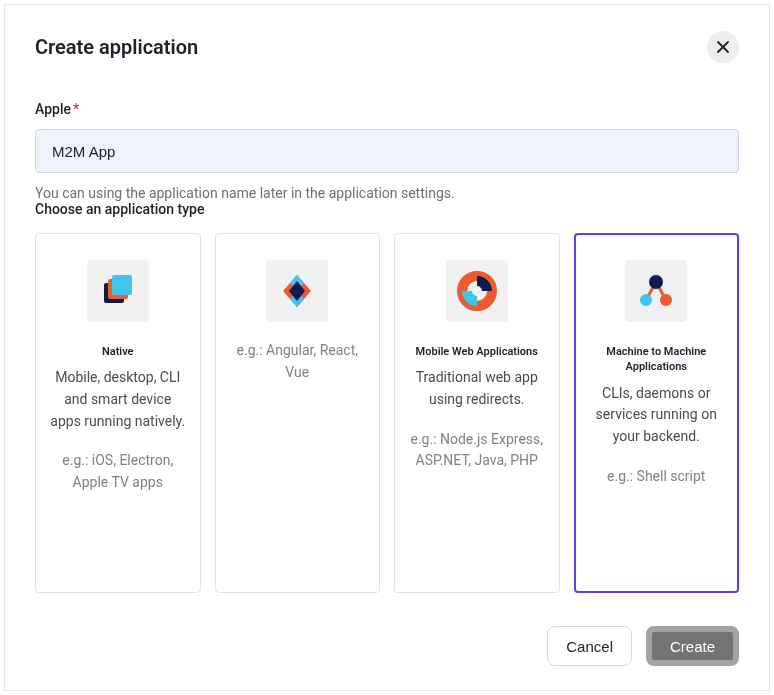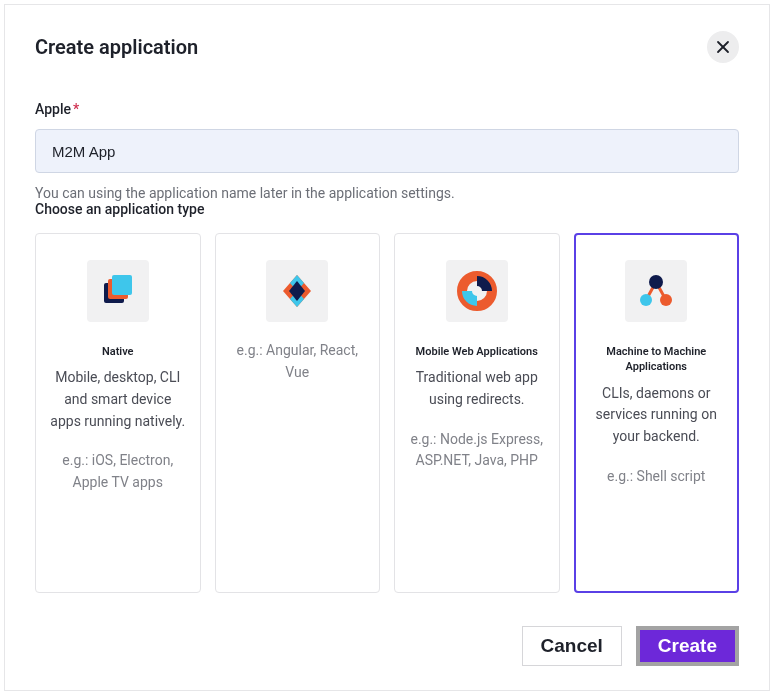--- a/index.html
+++ b/index.html
@@ -117,36 +117,36 @@
   .footer {
     position: absolute;
     right: 30px;
     bottom: 24px;
     display: flex;
     gap: 14px;
   }
   .btn {
     height: 40px;
     padding: 0 18px;
-    border-radius: 0;
-    font-size: 19px;
-    font-weight: 700;
+    border-radius: 8px;
+    font-size: 15px;
+    font-weight: 400;
     cursor: pointer;
     display: inline-flex;
     align-items: center;
     justify-content: center;
   }
   .btn-cancel {
     background: #fff;
     border: 1px solid #d6d6d9;
     color: #1e212a;
   }
   .btn-primary {
-    background: #6d28d9;
-    border: 4px solid #a3a3a3;
+    background: #737373;
+    border: 6px solid #a3a3a3;
     color: #fff;
   }
 </style>
 </head>
 <body>
 
 <div class="modal">
 
   <div class="header-row">
     <h1 class="title">Create application</h1>

